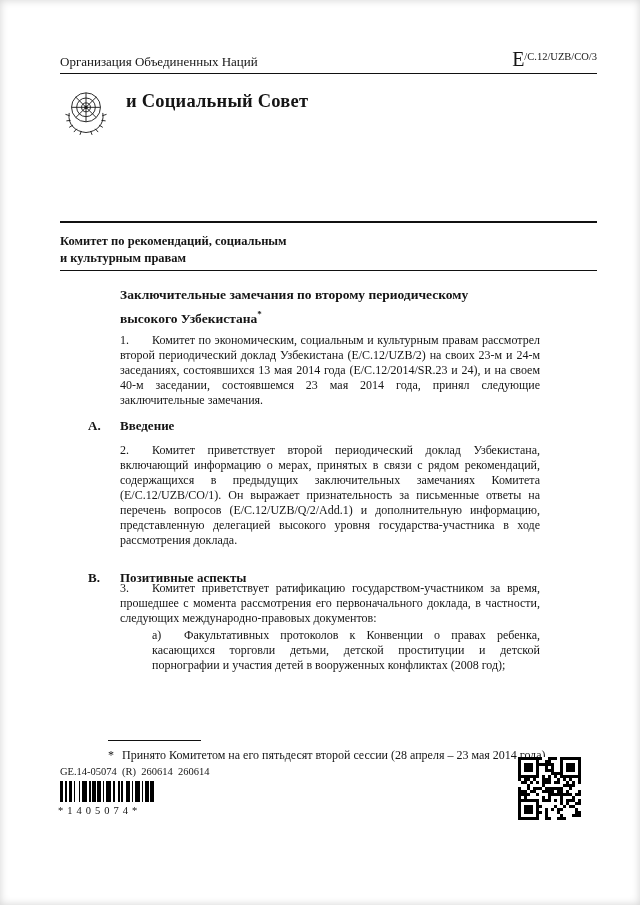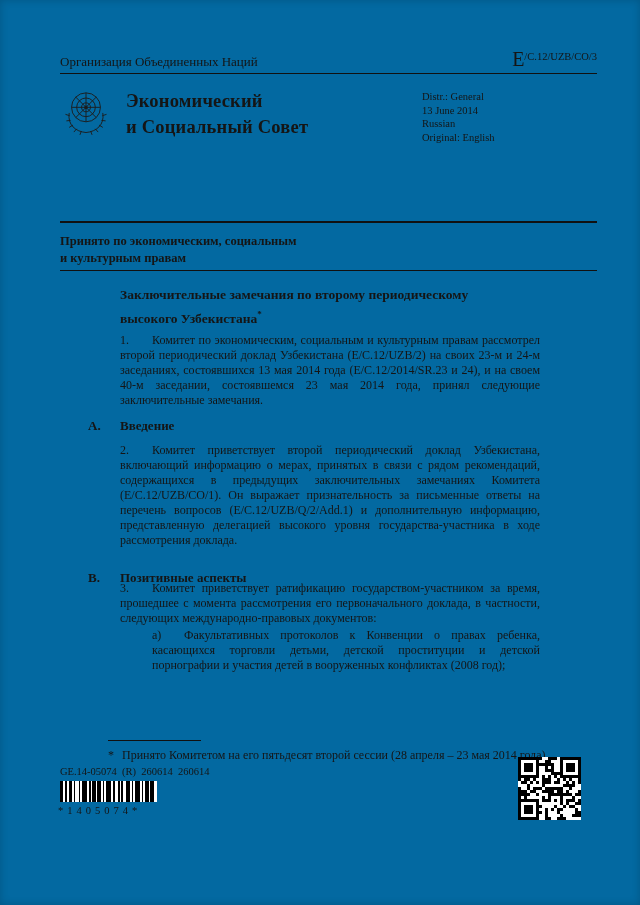--- a/index.html
+++ b/index.html
@@ -1,21 +1,21 @@
 <!DOCTYPE html>
 <html><head>
 <meta charset="utf-8">
 <style>
   * { margin: 0; padding: 0; box-sizing: border-box; }
   html, body { background: #e9e9e7; }
   .page {
     position: relative;
     width: 640px;
     height: 905px;
-    background: #0369a1;
+    background: #ffffff;
     font-family: "Liberation Serif", serif;
     color: #151515;
     overflow: hidden;
     box-shadow: inset 0 0 8px rgba(0,0,0,0.18);
   }
   
   .org-name { position: absolute; left: 60px; top: 54px; font-size: 13px; }
   .doc-symbol { position: absolute; right: 43px; top: 48px; display: flex; align-items: flex-start; }
   .doc-symbol .big-e { font-size: 20px; line-height: 22px; }
   .doc-symbol .rest { font-size: 10.5px; line-height: 13px; padding-top: 2px; }
@@ -80,33 +80,26 @@
         <line x1="30" y1="9.5" x2="30" y2="40.5"></line>
         <line x1="19" y1="14" x2="41" y2="36"></line>
         <line x1="41" y1="14" x2="19" y2="36"></line>
         <path d="M12,31 C10,44 19,51 30,52 C41,51 50,44 48,31"></path>
         <path d="M12.5,34 l-4.5,-1.5 M13.5,39 l-4.5,0.5 M16,44 l-4,2.5 M20,48 l-3,3.5 M25,50.5 l-1.5,4"></path>
         <path d="M47.5,34 l4.5,-1.5 M46.5,39 l4.5,0.5 M44,44 l4,2.5 M40,48 l3,3.5 M35,50.5 l1.5,4"></path>
       </g>
     </svg>
   </div>
   <div class="masthead-title">
-    <div>Экономический</div>
     <div>и Социальный Совет</div>
   </div>
-  <div class="distr-block">
-    <div>Distr.: General</div>
-    <div>13 June 2014</div>
-    <div>Russian</div>
-    <div>Original: English</div>
-  </div>
 
   <div class="rule2"></div>
   <div class="committee">
-    <div>Принято по экономическим, социальным</div>
+    <div>Комитет по рекомендаций, социальным</div>
     <div>и культурным правам</div>
   </div>
   <div class="rule3"></div>
 
   <div class="doc-title"><span>Заключительные замечания по второму периодическому высокого Узбекистана</span><sup>*</sup></div>
 
   <p class="para para1"><span class="pnum">1.</span><span>Комитет по экономическим, социальным и культурным правам рассмотрел второй периодический доклад Узбекистана (E/C.12/UZB/2) на своих 23-м и 24-м заседаниях, состоявшихся 13 мая 2014 года (E/C.12/2014/SR.23 и 24), и на своем 40-м заседании, состоявшемся 23 мая 2014 года, принял следующие заключительные замечания.</span></p>
 
   <div class="sec-heading heading-a"><span class="slabel">A.</span><span>Введение</span></div>
 

